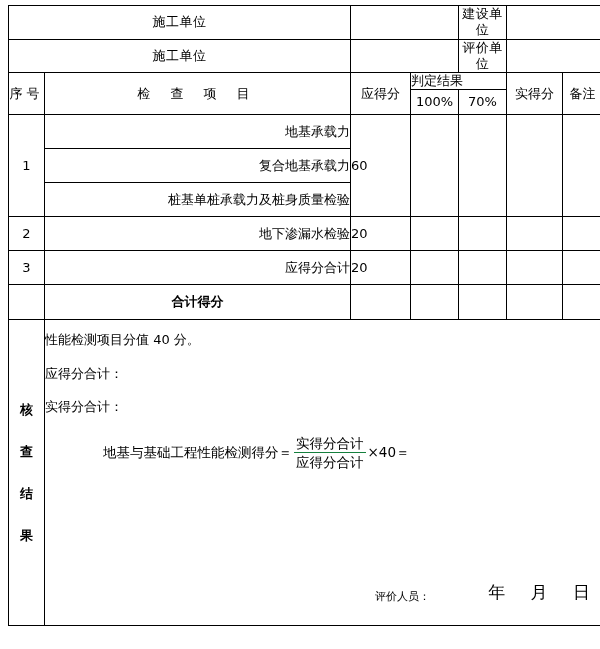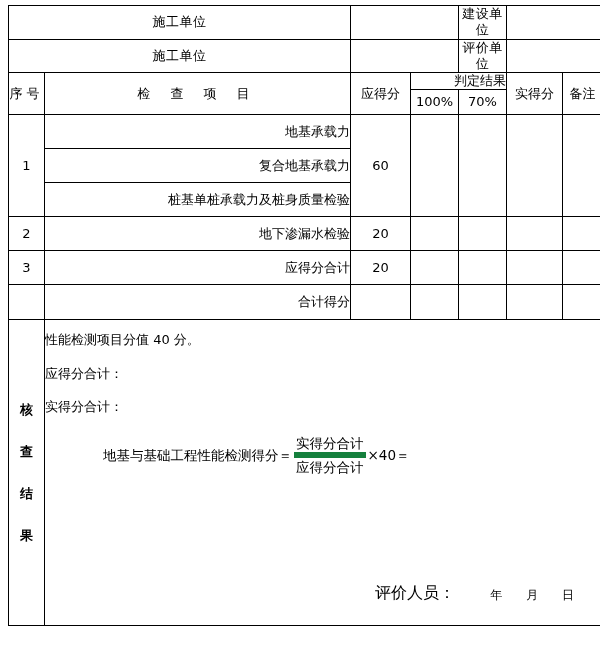--- a/index.html
+++ b/index.html
@@ -54,45 +54,46 @@
     text-align: center;
     font-size: 13.5px;
     letter-spacing: 8px;
     padding-left: 8px;
   }
   .should-head, .actual-head, .remark-head {
     text-align: center;
     font-size: 13.5px;
   }
   .judge-head {
-    text-align: right;
+    text-align: left;
     font-size: 13.5px;
   }
   .pct {
     text-align: center;
     font-size: 12.5px;
   }
 
   .item-cell {
     padding-left: 22px;
     font-size: 13.5px;
     text-align: right;
   }
   .seq-cell {
     text-align: center;
     font-size: 13.5px;
   }
   .score-cell {
-    text-align: center;
+    text-align: left;
     font-size: 13.5px;
   }
   .total-cell {
     padding-left: 22px;
     font-size: 13.5px;
-    text-align: right;
+    text-align: center;
+    font-weight: bold;
   }
 
   
   .review-label {
     text-align: center;
     font-size: 14px;
     width: 34px;
     vertical-align: middle;
   }
   .review-label span {
@@ -118,45 +119,45 @@
     font-size: 13.5px;
   }
   .frac {
     display: inline-block;
     text-align: center;
     vertical-align: middle;
     margin: 0 2px;
   }
   .frac .num {
     display: block;
-    border-bottom: 6px solid #15803d;
+    border-bottom: 1px solid #15803d;
     padding: 0 2px 1px 2px;
     line-height: 1.2;
   }
   .frac .den {
     display: block;
     padding: 1px 2px 0 2px;
     line-height: 1.2;
   }
   .sign-wrap {
     position: relative;
     height: 100%;
   }
   .signer {
     position: absolute;
     left: 330px;
     bottom: 12px;
-    font-size: 16px;
+    font-size: 11px;
     white-space: nowrap;
   }
   .datefields {
     position: absolute;
-    right: 18px;
+    right: 2px;
     bottom: 12px;
-    font-size: 12px;
+    font-size: 17px;
     white-space: nowrap;
     letter-spacing: 10px;
   }
 </style>
 </head>
 <body>
 
 <div class="sheet">
   <table class="form">
     <colgroup>

